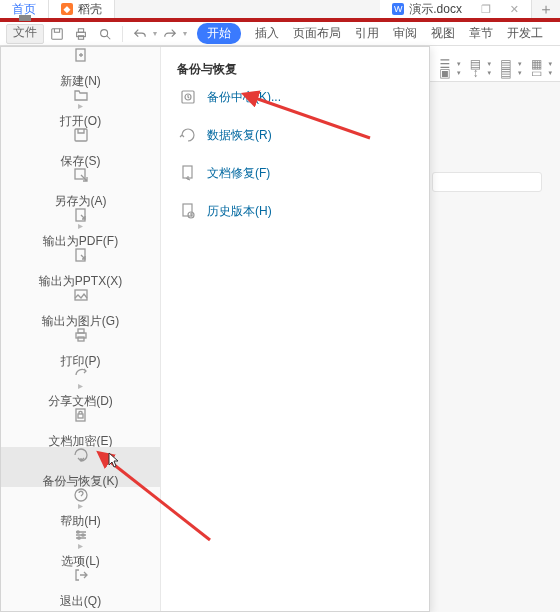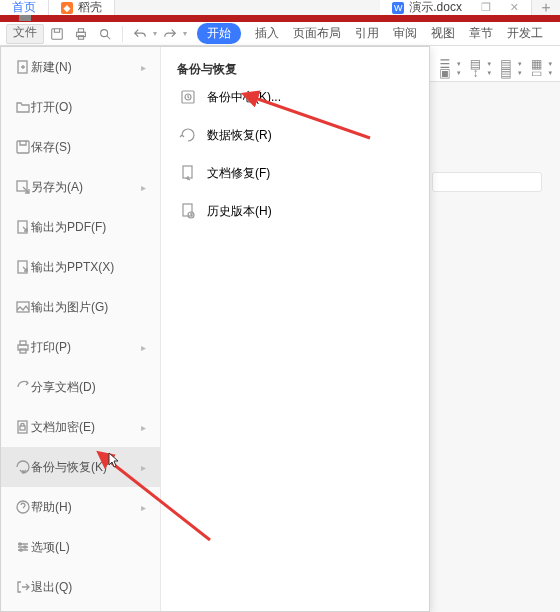--- a/index.html
+++ b/index.html
@@ -1,18 +1,18 @@
 <!DOCTYPE html>
 <html><head>
 <meta charset="utf-8">
 <style>
   * { box-sizing: border-box; margin: 0; padding: 0; font-family: "Microsoft YaHei", sans-serif; }
   body { width: 560px; height: 612px; background: #fff; overflow: hidden; position: relative; font-size: 12px; color: #444; }
   
-  .tabbar { height: 22px; display: flex; align-items: stretch; background: #f5f5f5; border-bottom: 7px solid #b91c1c; }
+  .tabbar { height: 22px; display: flex; align-items: stretch; background: #f5f5f5; border-bottom: 4px solid #b91c1c; }
   .tab { display: flex; align-items: center; padding: 0 12px; gap: 5px; border-right: 1px solid #e0e0e0; cursor: pointer; }
   .tab.home { background: #fff; color: #3a7afe; font-weight: 500; }
   .tab.shell { background: #fff; }
   .tab.doc { background: #fff; margin-left: auto; margin-right: 0; }
   .tabbar .spacer { flex: 0 0 90px; }
   .tab .shell-icon { width: 12px; height: 12px; background: #ff7a2d; border-radius: 2px; color: #fff; font-size: 9px; display: flex; align-items: center; justify-content: center; }
   .tab .doc-icon { width: 12px; height: 12px; background: #3a7afe; border-radius: 2px; color: #fff; font-size: 9px; display: flex; align-items: center; justify-content: center; }
   .tab .win-ctrl { color: #aaa; margin-left: 14px; font-size: 11px; }
   .tabbar .plus { width: 28px; display: flex; align-items: center; justify-content: center; color: #888; font-size: 15px; cursor: pointer; }
   
@@ -23,29 +23,29 @@
   .file-btn .caret { font-size: 8px; color: #888; }
   .file-hamb { width: 12px; height: 10px; display: flex; flex-direction: column; justify-content: space-between; }
   .file-hamb span { height: 2px; background: #888; }
   .sep { width: 1px; height: 16px; background: #e5e5e5; margin: 0 4px; }
   .ribtabs { display: flex; align-items: center; gap: 14px; margin-left: 8px; }
   .ribtab { color: #555; cursor: pointer; }
   .ribtab.active { background: #3a7afe; color: #fff; padding: 2px 10px; border-radius: 10px; }
   
   .panel { position: absolute; left: 0; top: 46px; bottom: 0; width: 430px; background: #fff; border: 1px solid #d4d4d4; box-shadow: 2px 2px 8px rgba(0,0,0,0.1); display: flex; }
   .file-menu { width: 160px; border-right: 1px solid #e8e8e8; background: #fafafa; overflow: hidden; }
-  .fm-item { height: 40px; display: flex; align-items: center; padding: 0 14px; color: #555; cursor: pointer; position: relative; }
+  .fm-item { height: 40px; display: flex; align-items: center; padding: 0 14px; gap: 10px; color: #555; cursor: pointer; position: relative; flex-direction: column; }
   .fm-item.selected { background: #e8e8e8; }
   .fm-item .lbl { flex: 1; }
   .fm-item .chev { color: #bbb; font-size: 10px; }
   .fm-icon { width: 16px; height: 16px; color: #999; display: flex; align-items: center; justify-content: center; }
   
   .submenu { flex: 1; padding: 14px 16px; }
   .submenu .hdr { font-weight: 600; color: #333; }
-  .sm-item { height: 38px; display: flex; align-items: center; gap: 10px; color: #000000; cursor: pointer; padding: 0 2px; }
+  .sm-item { height: 38px; display: flex; align-items: center; gap: 10px; color: #0369a1; cursor: pointer; padding: 0 2px; }
   .sm-icon { width: 18px; height: 18px; color: #999; display: flex; align-items: center; justify-content: center; }
   
   .toolstrip { position: absolute; right: 0; top: 46px; width: 130px; height: 36px; border-bottom: 1px solid #e0e0e0; display: flex; align-items: center; gap: 6px; padding: 0 6px; color: #888; }
   .ts-btn { width: 18px; height: 18px; display: flex; align-items: center; justify-content: center; cursor: pointer; }
   .ts-caret { font-size: 7px; margin-left: -3px; }
   
   .doc-bg { position: absolute; left: 430px; right: 0; top: 82px; bottom: 0; background: #f7f7f7; }
   .doc-card { position: absolute; left: 2px; top: 90px; width: 110px; height: 20px; background: #fff; border: 1px solid #e4e4e4; border-radius: 3px; }
   
   .arrow { position: absolute; pointer-events: none; }

